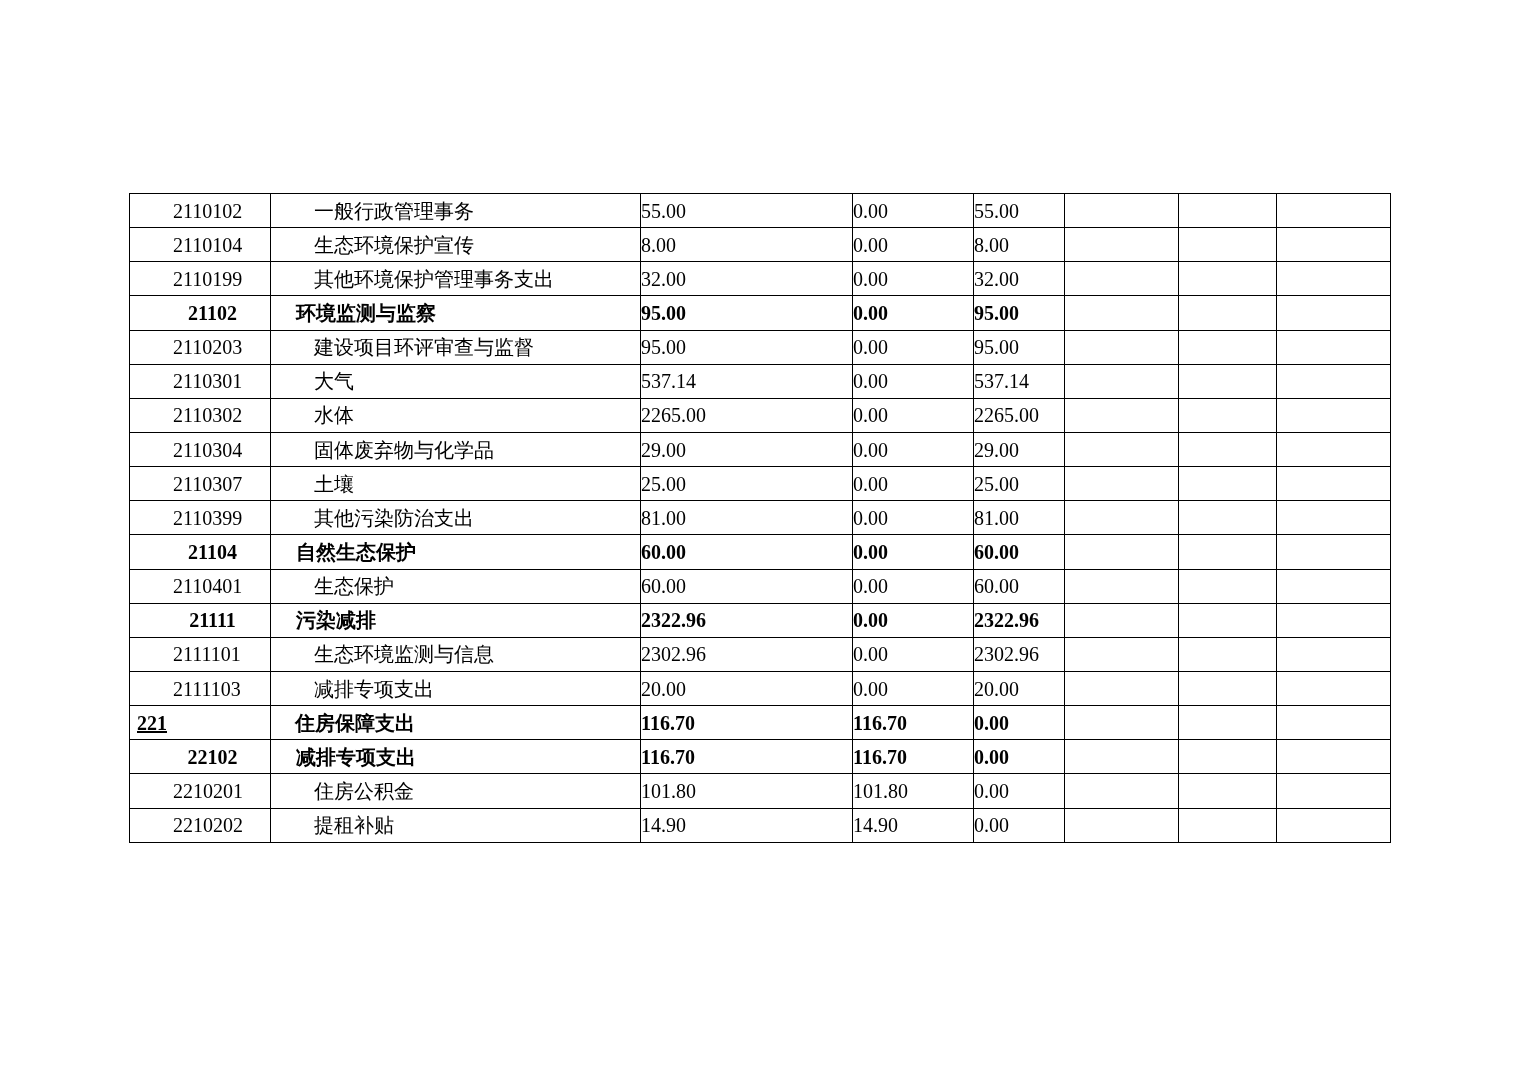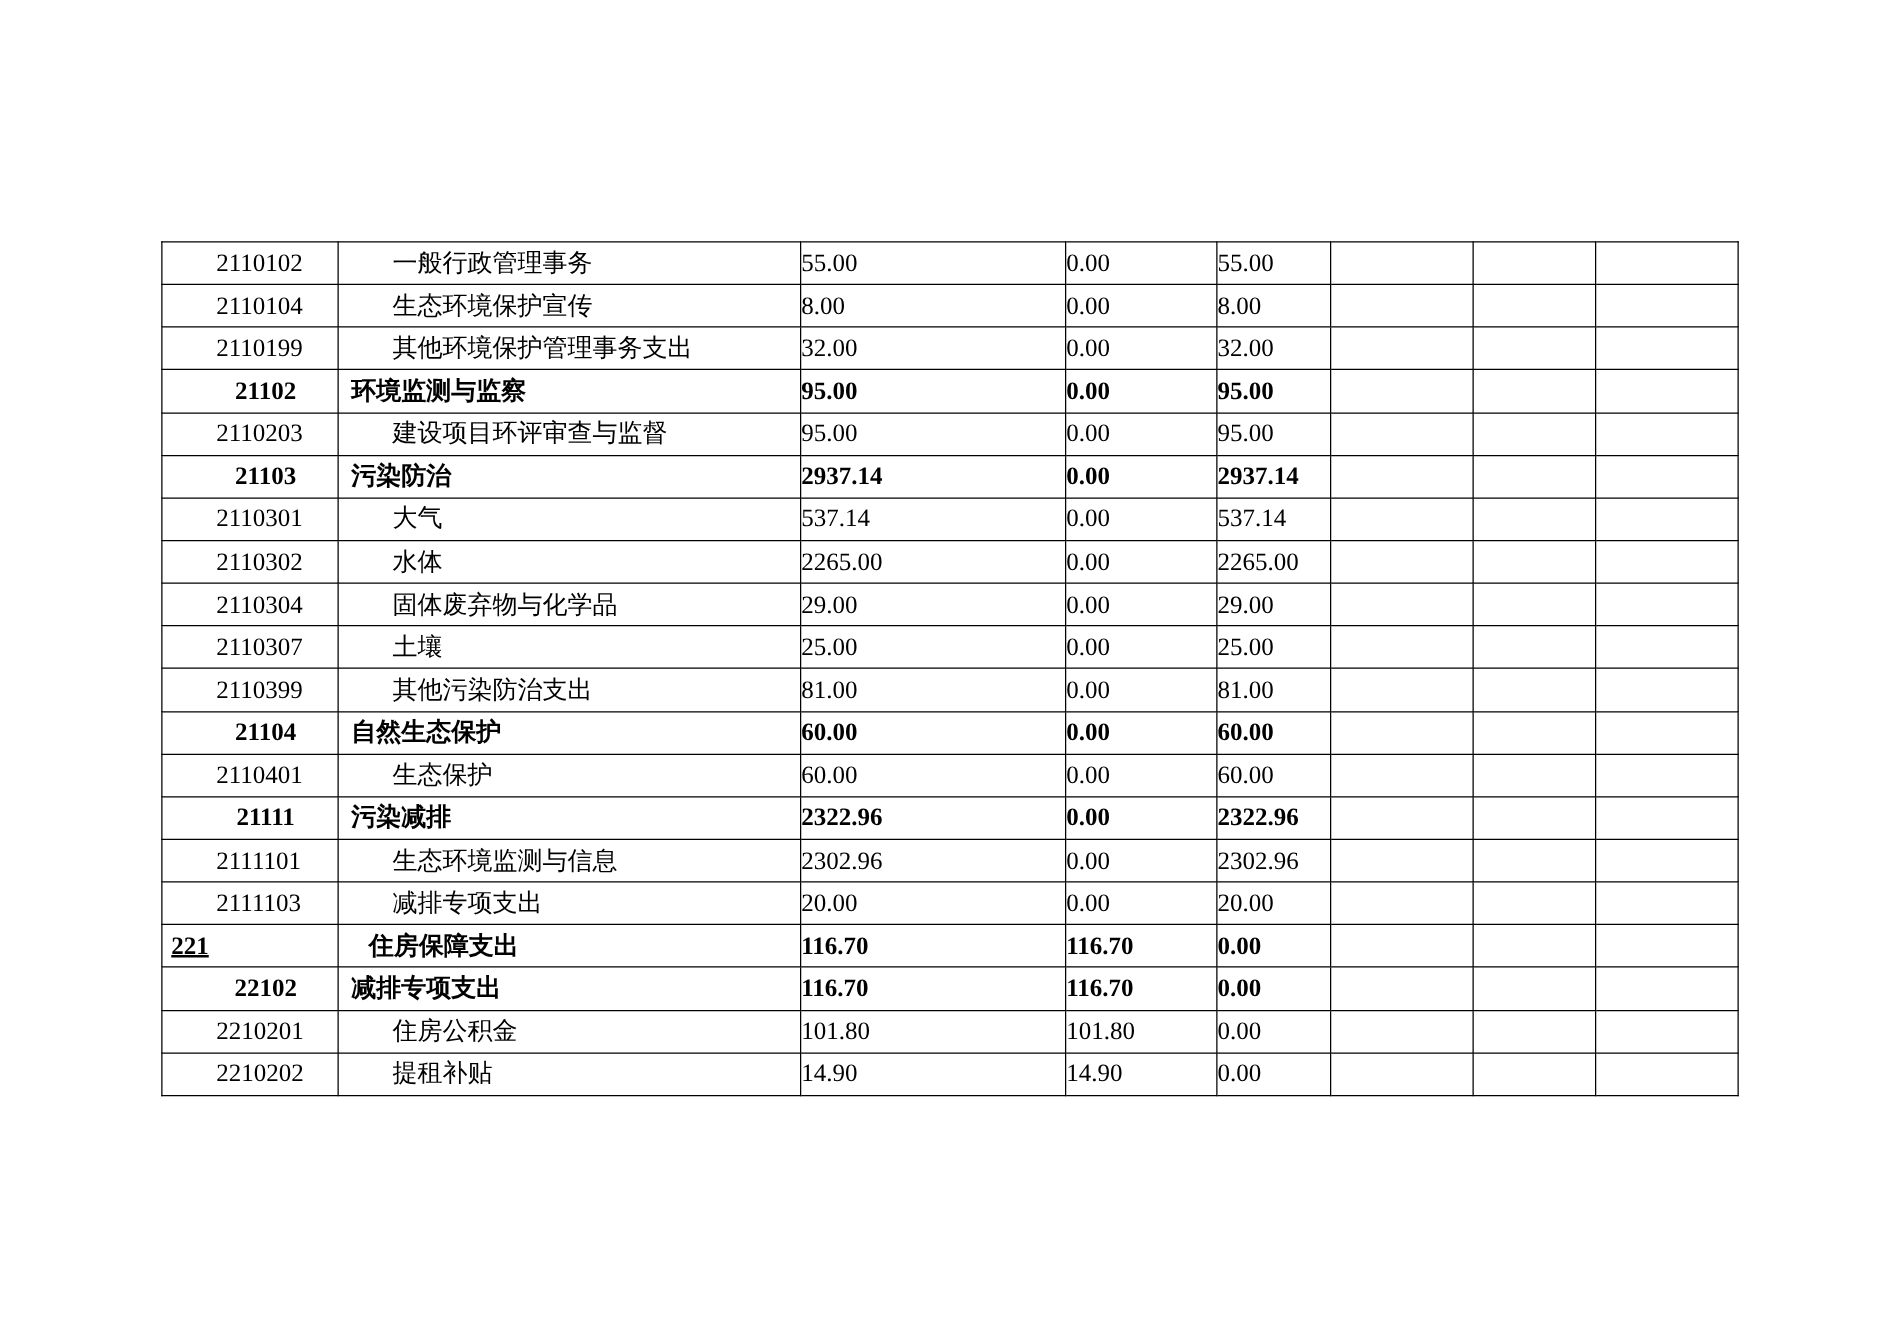--- a/index.html
+++ b/index.html
@@ -38,21 +38,21 @@
   table.budget tr {
     height: 34.15px;
   }
   table.budget tr.bold td {
     font-weight: 700;
   }
   td.code.lv1 { padding-left: 7px; text-decoration: underline; }
   td.code.lv2 { padding-left: 25px; text-align: center; }
   td.code.lv3 { padding-left: 43px; }
   td.name.lv1 { padding-left: 24px; }
-  td.name.lv2 { padding-left: 10px; }
+  td.name.lv2 { padding-left: 25px; }
   td.name.lv3 { padding-left: 43px; }
   td.num {
     text-align: left;
     padding-right: 10px;
   }
   td.empty {
     background: #ffffff;
   }
 </style>
 </head>
@@ -114,30 +114,20 @@
         <tr>
           <td class="code lv3">2110203</td>
           <td class="name lv3">建设项目环评审查与监督</td>
           <td class="num">95.00</td>
           <td class="num">0.00</td>
           <td class="num">95.00</td>
           <td class="empty"></td>
           <td class="empty"></td>
           <td class="empty"></td>
         </tr>
-        <tr class="bold">
-          <td class="code lv2">21103</td>
-          <td class="name lv2">污染防治</td>
-          <td class="num">2937.14</td>
-          <td class="num">0.00</td>
-          <td class="num">2937.14</td>
-          <td class="empty"></td>
-          <td class="empty"></td>
-          <td class="empty"></td>
-        </tr>
         <tr>
           <td class="code lv3">2110301</td>
           <td class="name lv3">大气</td>
           <td class="num">537.14</td>
           <td class="num">0.00</td>
           <td class="num">537.14</td>
           <td class="empty"></td>
           <td class="empty"></td>
           <td class="empty"></td>
         </tr>

